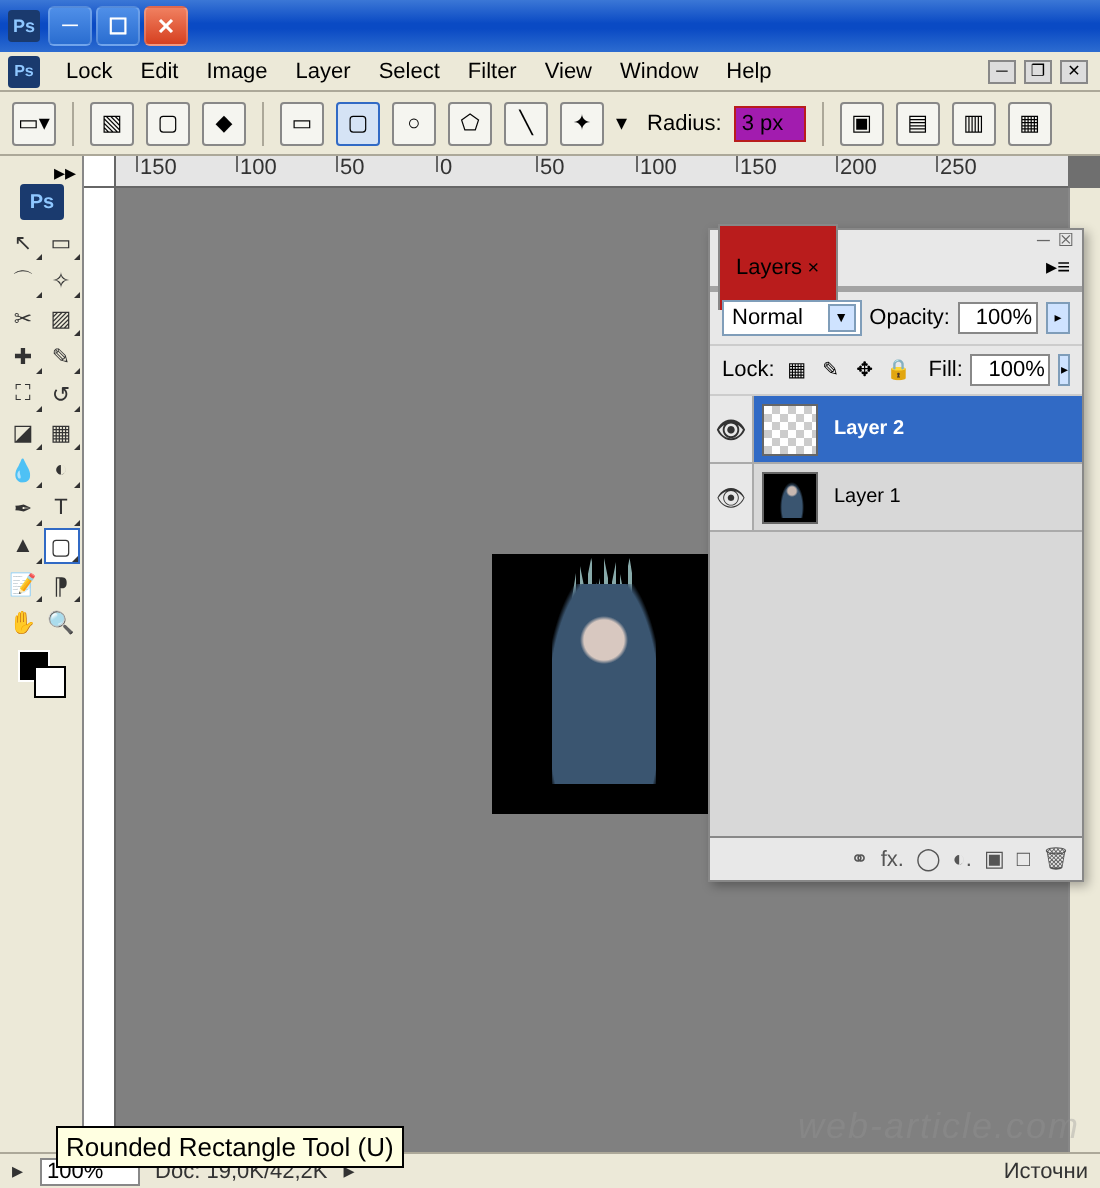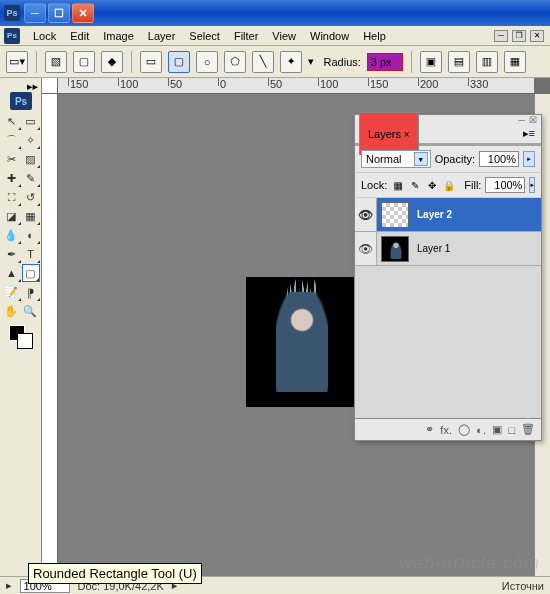--- a/index.html
+++ b/index.html
@@ -44,21 +44,21 @@
 
 .canvas-area { position: absolute; top: 16px; left: 58px; right: 16px; bottom: 0; background: #808080; }
 .canvas-img { position: absolute; left: 188px; top: 183px; width: 112px; height: 130px; background: #000; }
 .canvas-img::after { content: ""; position: absolute; left: 30px; top: 15px; width: 52px; height: 100px; background: radial-gradient(circle at 50% 28%, #d8c8c0 0 10px, transparent 12px), radial-gradient(ellipse at 50% 65%, #3a5570 0 28px, transparent 30px); }
 .crown { position: absolute; left: 40px; top: 2px; width: 32px; height: 20px; background: repeating-linear-gradient(90deg, #8aa 0 2px, transparent 2px 4px); clip-path: polygon(0 100%, 10% 0, 20% 80%, 30% 0, 40% 80%, 50% 0, 60% 80%, 70% 0, 80% 80%, 90% 0, 100% 100%); }
 
 .layers-panel { position: absolute; top: 36px; right: 8px; width: 188px; background: #e8e8e8; border: 1px solid #888; box-shadow: 2px 2px 5px rgba(0,0,0,0.3); }
 .panel-topstrip { height: 8px; display: flex; justify-content: flex-end; gap: 4px; padding: 0 4px; }
 .panel-topstrip span { font-size: 9px; color: #666; }
 .panel-tab { height: 20px; display: flex; align-items: center; }
-.panel-tab .tab { padding: 15px 8px; background: #ef4444; border: 1px solid #888; border-bottom: none; margin-left: 4px; font-size: 10px; }
+.panel-tab .tab { padding: 15px 8px; background: #b91c1c; border: 1px solid #888; border-bottom: none; margin-left: 4px; font-size: 10px; }
 .panel-body { background: #e8e8e8; border-top: 3px solid #a3a3a3; }
 .panel-row { display: flex; align-items: center; padding: 4px 6px; gap: 4px; border-bottom: 1px solid #ccc; }
 .blend-select { flex: 1; height: 18px; border: 1px solid #7f9db9; background: #fff; display: flex; align-items: center; justify-content: space-between; padding: 0 2px 0 4px; }
 .blend-select .arrow { width: 14px; height: 14px; background: #cfe3ff; border: 1px solid #7f9db9; display: flex; align-items: center; justify-content: center; font-size: 7px; }
 .pct-input { width: 40px; height: 16px; border: 1px solid #888; background: #fff; padding: 0 2px; text-align: right; }
 .pct-btn { width: 12px; height: 16px; background: #cfe3ff; border: 1px solid #7f9db9; display: flex; align-items: center; justify-content: center; font-size: 7px; }
 .lock-icons { display: flex; gap: 3px; }
 .lock-icons span { width: 14px; height: 14px; display: flex; align-items: center; justify-content: center; font-size: 10px; }
 .layer-list { background: #d8d8d8; min-height: 220px; }
 .layer-item { display: flex; align-items: center; height: 34px; border-bottom: 1px solid #aaa; }
@@ -194,21 +194,21 @@
   <div class="ruler-corner"></div>
   <div class="h-ruler">
     <span class="tick" style="left:10px">150</span>
     <span class="tick" style="left:60px">100</span>
     <span class="tick" style="left:110px">50</span>
     <span class="tick" style="left:160px">0</span>
     <span class="tick" style="left:210px">50</span>
     <span class="tick" style="left:260px">100</span>
     <span class="tick" style="left:310px">150</span>
     <span class="tick" style="left:360px">200</span>
-    <span class="tick" style="left:410px">330</span>
+    <span class="tick" style="left:410px">250</span>
   </div>
   <div class="v-ruler"></div>
 
   <div class="canvas-area">
     <div class="canvas-img">
       <div class="crown"></div>
     </div>
   </div>
 
   <div class="scroll-right"></div>

